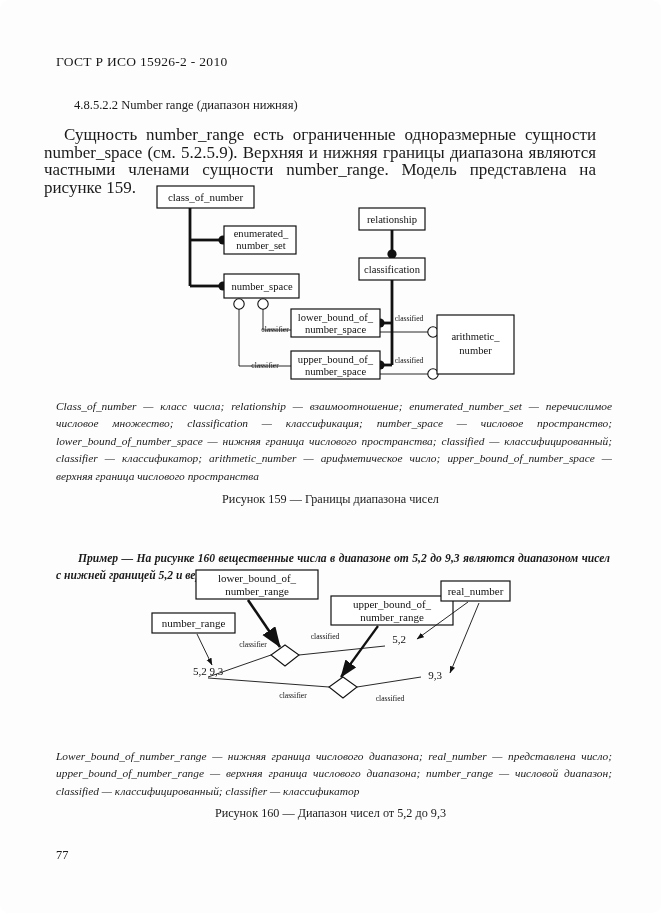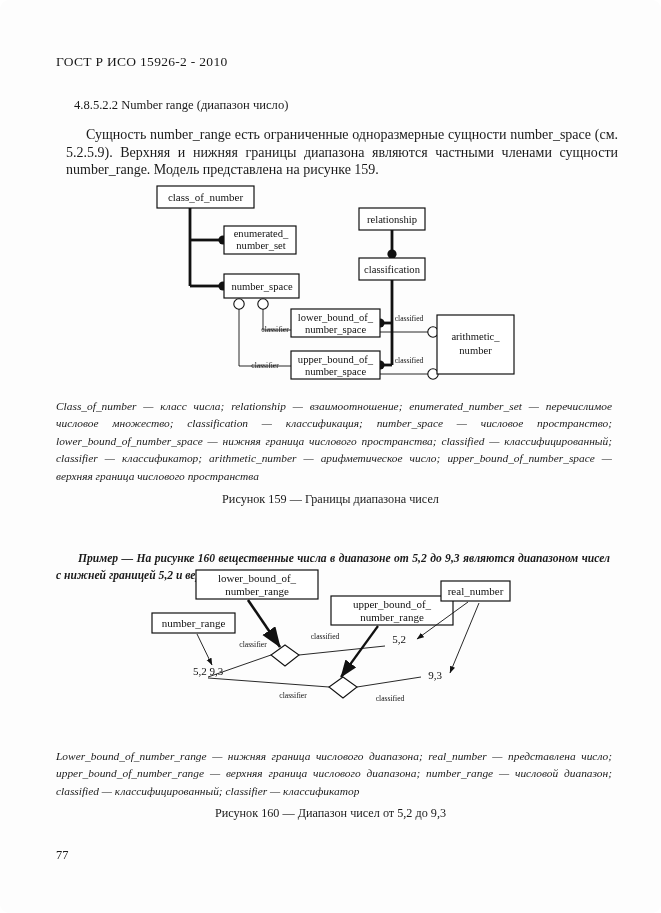--- a/index.html
+++ b/index.html
@@ -31,23 +31,23 @@
   }
   .clause-head {
     position: absolute;
     left: 74px;
     top: 98px;
     font-size: 12.6px;
     white-space: nowrap;
   }
   .body-para {
     position: absolute;
-    left: 66px;
+    left: 44px;
     width: 552px;
-    font-size: 14px;
+    font-size: 17px;
     line-height: 17.6px;
     text-align: justify;
     text-indent: 20px;
   }
   #para-intro { top: 126px; }
   .legend {
     position: absolute;
     left: 56px;
     width: 556px;
     font-size: 11.4px;
@@ -126,21 +126,21 @@
   .ring { fill: #ffffff; stroke: #111111; stroke-width: 1.1; }
   .diamond { fill: #ffffff; stroke: #111111; stroke-width: 1.1; }
 </style>
 </head>
 <body>
 
 <div class="page">
 
   <div class="header-line">ГОСТ Р ИСО 15926-2 - 2010</div>
 
-  <div class="clause-head">4.8.5.2.2 Number range (диапазон число)</div>
+  <div class="clause-head">4.8.5.2.2 Number range (диапазон нижняя)</div>
 
   <div class="body-para" id="para-intro">Сущность number_range есть ограниченные одноразмерные сущности number_space (см. 5.2.5.9). Верхняя и нижняя границы диапазона являются частными членами сущности number_range. Модель представлена на рисунке 159.</div>
 
   <div class="figure" id="figure-159">
     <svg width="661" height="210" viewBox="0 0 661 210" xmlns="http://www.w3.org/2000/svg">
 
       <rect class="box" x="157" y="4" width="97" height="22"></rect>
       <text class="ent-label" x="205.5" y="19" text-anchor="middle">class_of_number</text>
 
       <path class="thick" d="M 190 26 L 190 104"></path>

